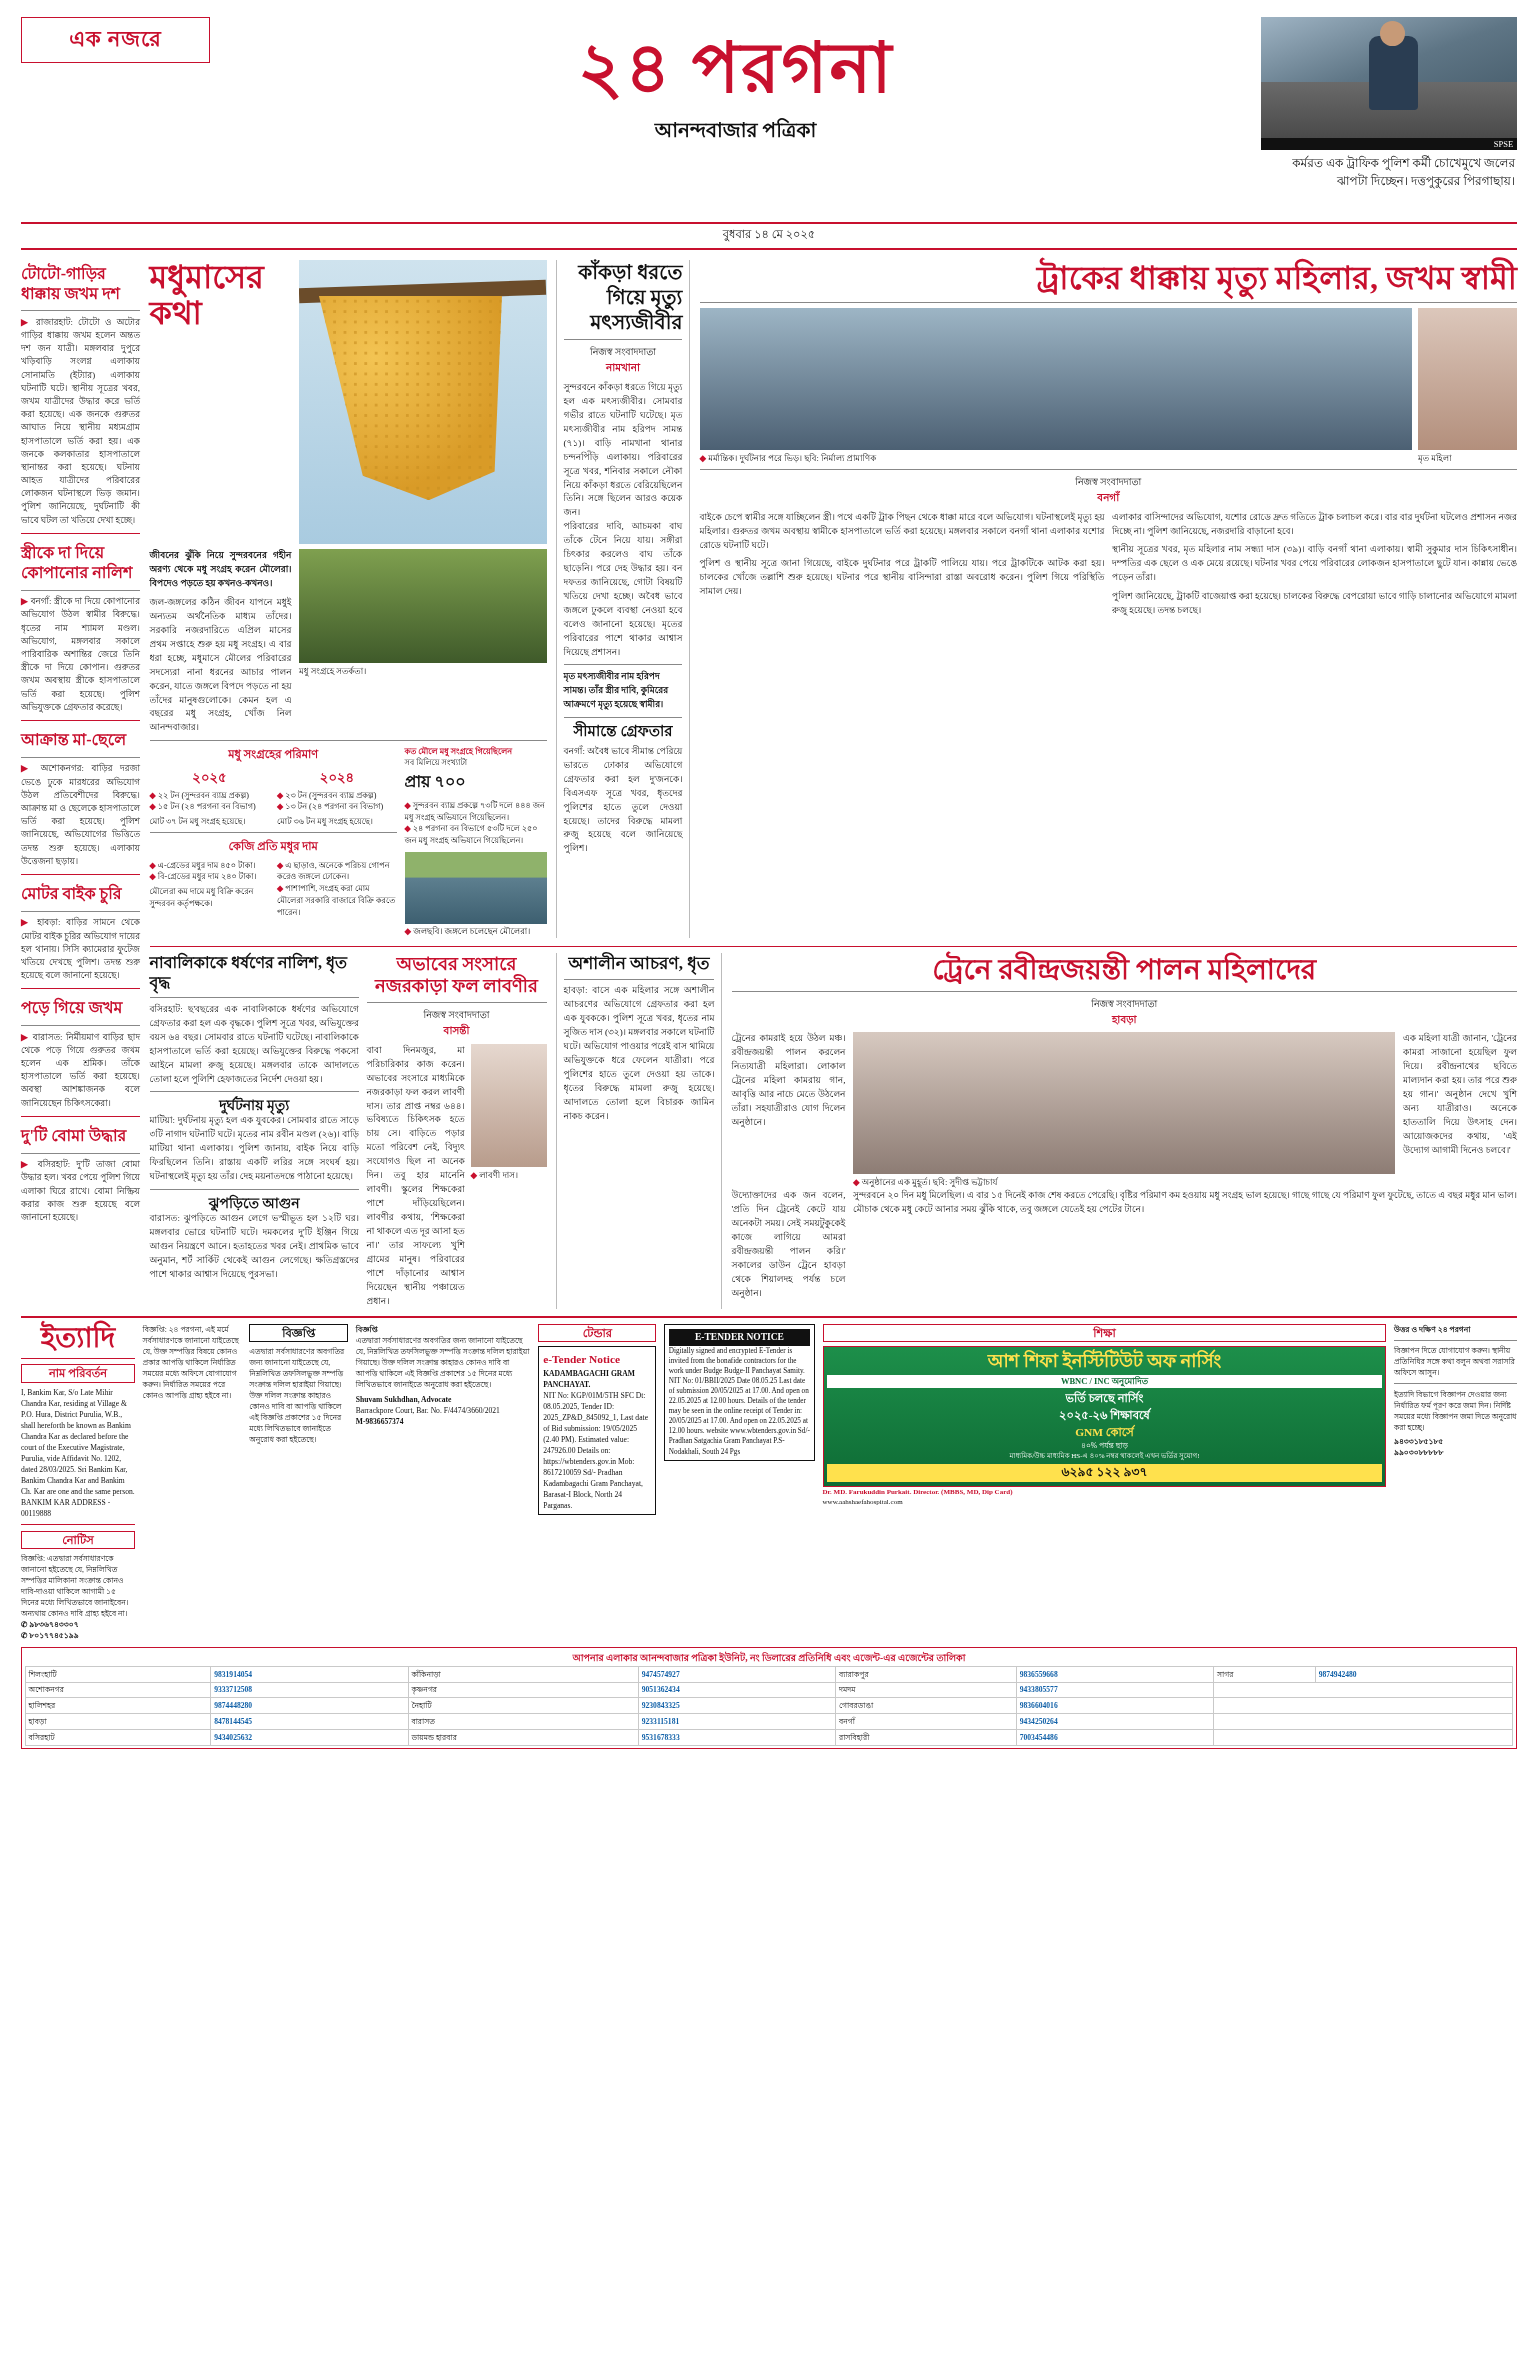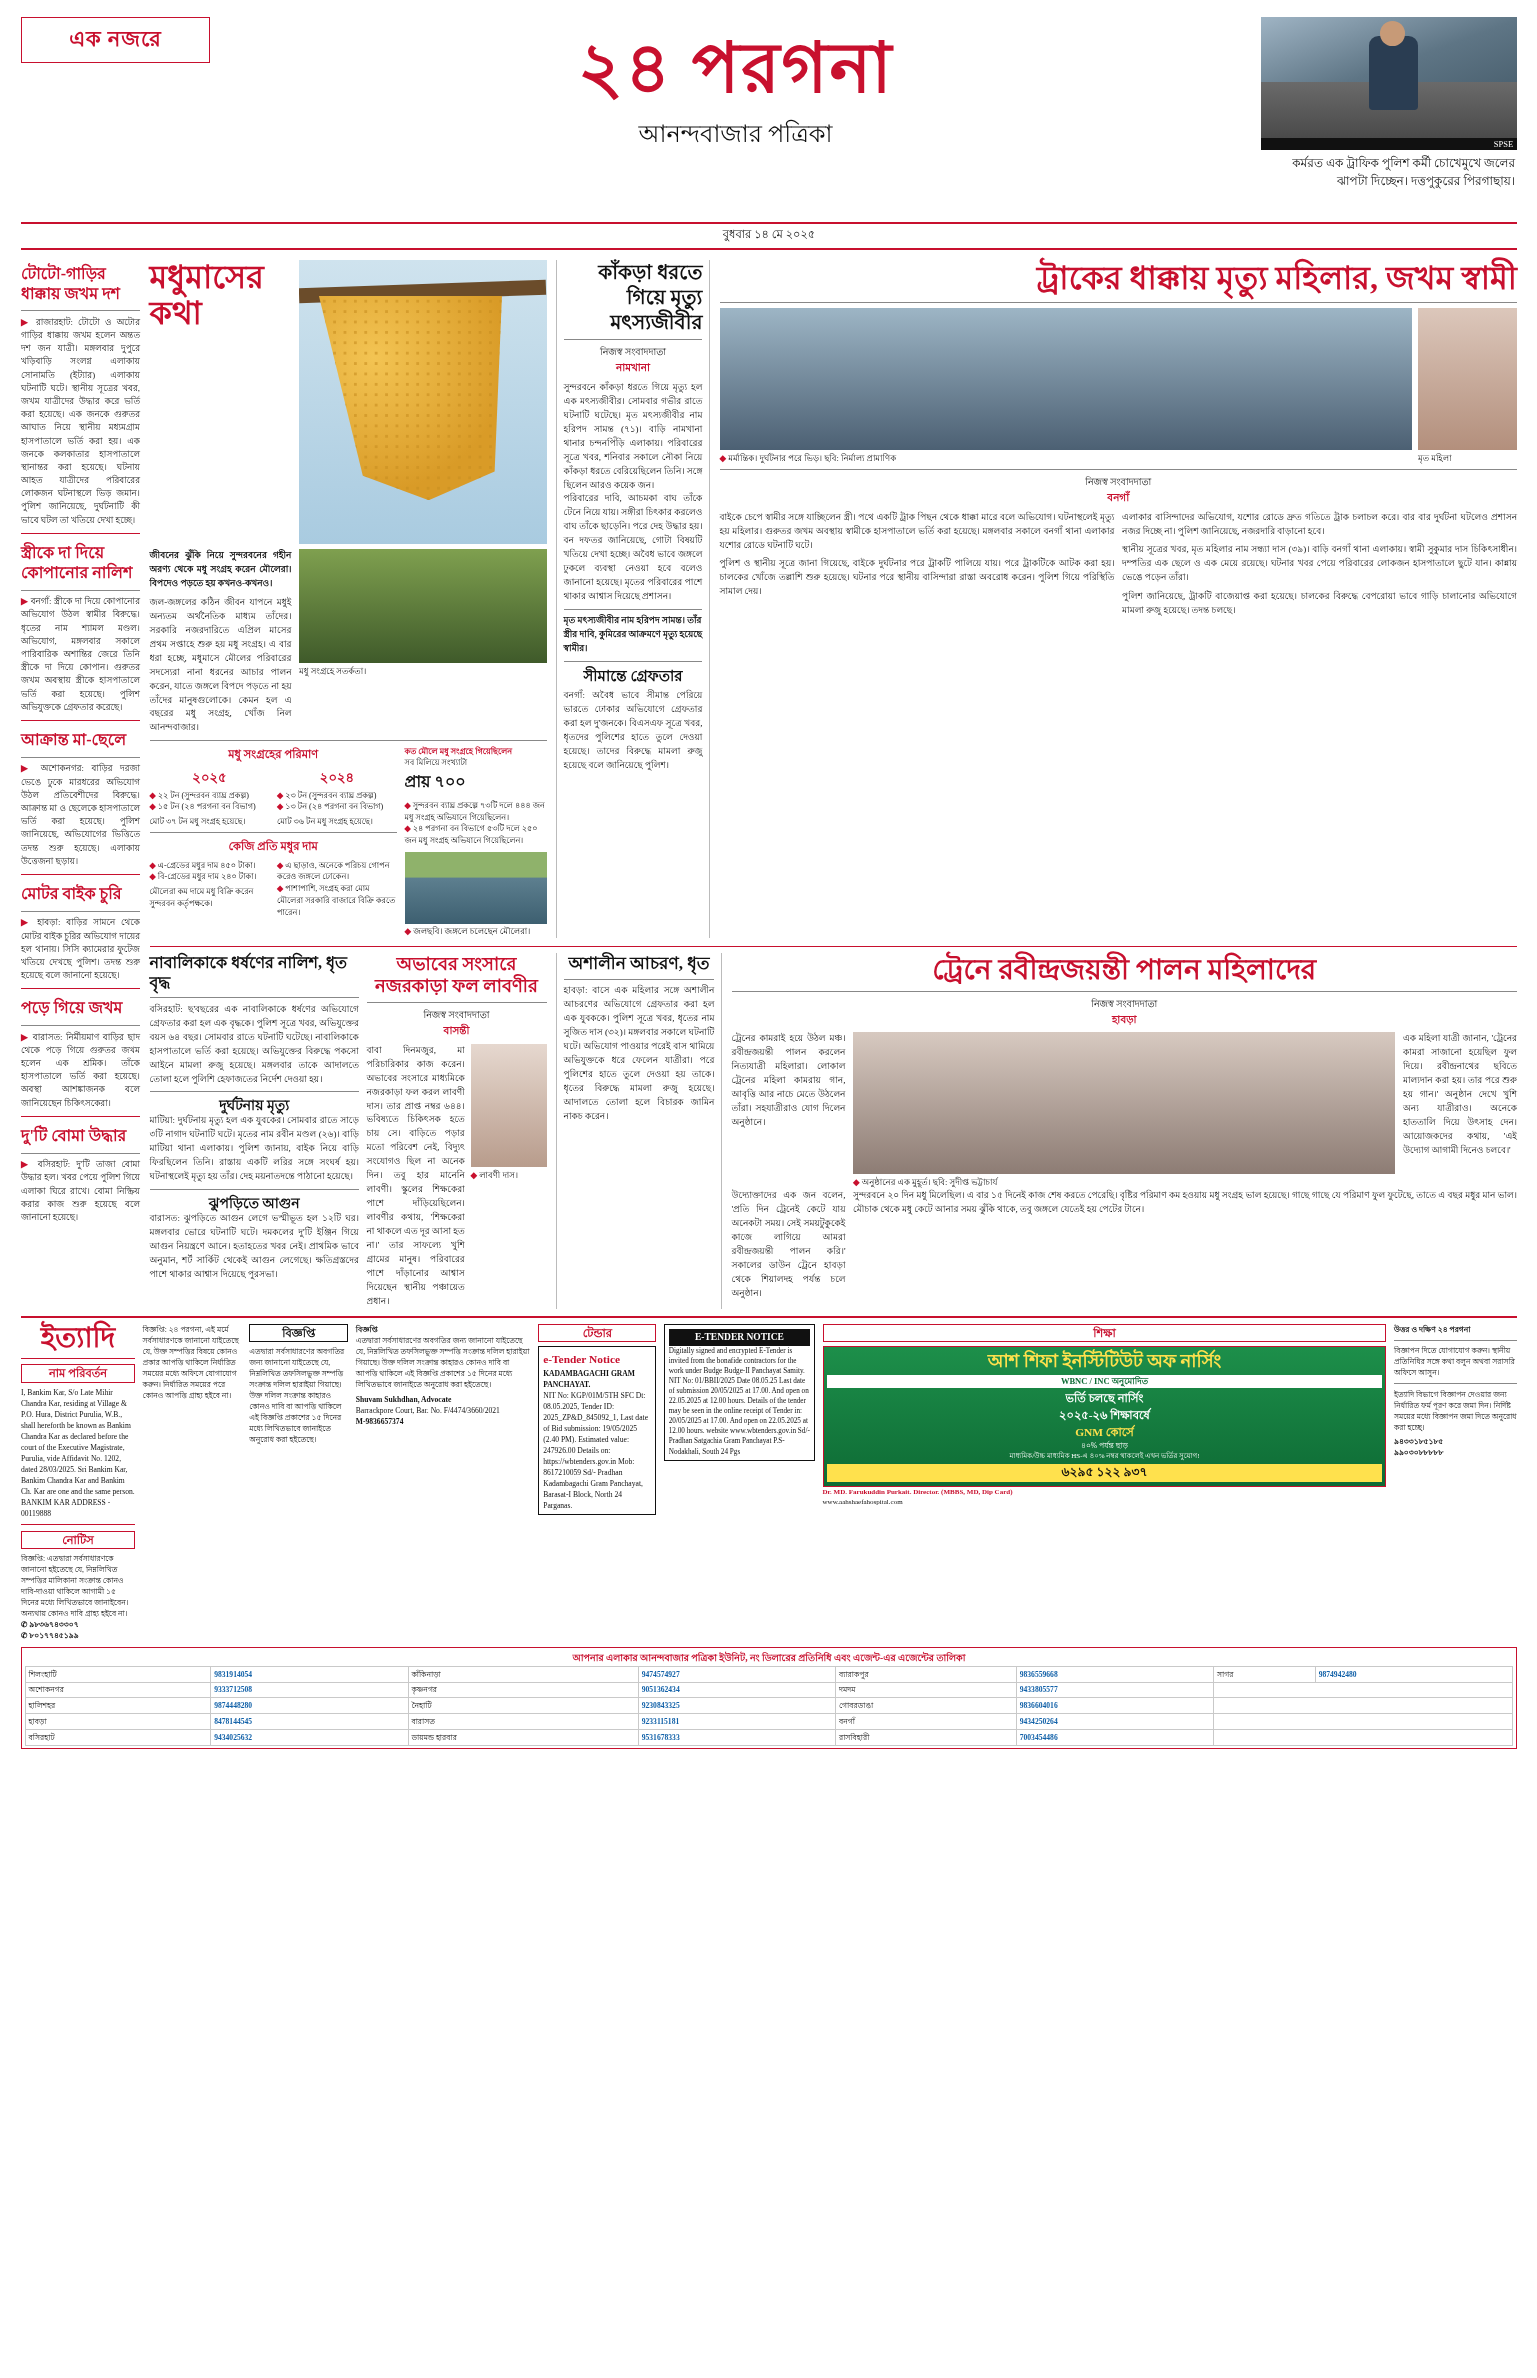--- a/index.html
+++ b/index.html
@@ -22,21 +22,21 @@
   .mast-right { width: 256px; }
 
   .nutshell-head {
     border:1.9px solid #c8102e; color:#c8102e; font-weight:bold;
     text-align:center; font-size:21px; padding:4.7px 0; letter-spacing:0.9px;
   }
   .paper-title {
     color:#c8102e; font-size:70px; font-weight:bold; line-height:1;
     letter-spacing:1.9px; font-family:"Liberation Serif", serif;
   }
-  .paper-sub { color:#111; font-size:24px; font-weight:normal; margin-top:11.4px; }
+  .paper-sub { color:#111; font-size:20px; font-weight:bold; margin-top:11.4px; }
   .mast-photo {
     width:100%; height:121px; background:linear-gradient(160deg,#9fb4c4,#5e7585 45%,#3d5260);
     position:relative; overflow:hidden;
   }
   .mast-photo .road { position:absolute; left:0; right:0; bottom:0; height:46%;
     background:linear-gradient(#6a6a6a,#4a4a4a); }
   .mast-photo .cop { position:absolute; left:42%; top:16%; width:49px; height:74px;
     background:#2a3d52; border-radius:9.5px 9.5px 3.8px 3.8px; }
   .mast-photo .cop:after { content:""; position:absolute; left:11.4px; top:-15px; width:24.6px;height:24.6px;
     border-radius:50%; background:#c79a77; }
@@ -274,21 +274,21 @@
               <div class="sm" style="margin-top:3.8px;">
                 <div><span class="bullet">◆</span> <span>সুন্দরবন ব্যাঘ্র প্রকল্পে ৭৩টি দলে ৪৪৪ জন মধু সংগ্রহ অভিযানে গিয়েছিলেন।</span></div>
                 <div><span class="bullet">◆</span> <span>২৪ পরগনা বন বিভাগে ৫৩টি দলে ২৫০ জন মধু সংগ্রহ অভিযানে গিয়েছিলেন।</span></div>
               </div>
               <div class="photo ph-river" style="height:72px; margin-top:4.7px;"></div>
               <div class="cap"><span class="red">◆</span> <span>জলছবি। জঙ্গলে চলেছেন মৌলেরা।</span></div>
             </div>
           </div>
         </div>
 
-        <div style="width:154px; border-left:0.9px solid #bbb; border-right:0.9px solid #bbb; padding:0 6.6px;">
+        <div style="width:134px; border-left:0.9px solid #bbb; border-right:0.9px solid #bbb; padding:0 6.6px;">
           <div class="mid-head">কাঁকড়া ধরতে গিয়ে মৃত্যু মৎস্যজীবীর</div>
           <div class="hr-thin"></div>
           <div class="byline">নিজস্ব সংবাদদাতা</div>
           <div class="kicker">নামখানা</div>
           <div class="body-text" style="margin-top:3.8px;">সুন্দরবনে কাঁকড়া ধরতে গিয়ে মৃত্যু হল এক মৎস্যজীবীর। সোমবার গভীর রাতে ঘটনাটি ঘটেছে। মৃত মৎস্যজীবীর নাম হরিপদ সামন্ত (৭১)। বাড়ি নামখানা থানার চন্দনপিঁড়ি এলাকায়। পরিবারের সূত্রে খবর, শনিবার সকালে নৌকা নিয়ে কাঁকড়া ধরতে বেরিয়েছিলেন তিনি। সঙ্গে ছিলেন আরও কয়েক জন।</div>
           <div class="body-text">পরিবারের দাবি, আচমকা বাঘ তাঁকে টেনে নিয়ে যায়। সঙ্গীরা চিৎকার করলেও বাঘ তাঁকে ছাড়েনি। পরে দেহ উদ্ধার হয়। বন দফতর জানিয়েছে, গোটা বিষয়টি খতিয়ে দেখা হচ্ছে। অবৈধ ভাবে জঙ্গলে ঢুকলে ব্যবস্থা নেওয়া হবে বলেও জানানো হয়েছে। মৃতের পরিবারের পাশে থাকার আশ্বাস দিয়েছে প্রশাসন।</div>
           <div class="hr-thin"></div>
           <div class="body-text b center-small">মৃত মৎস্যজীবীর নাম হরিপদ সামন্ত। তাঁর স্ত্রীর দাবি, কুমিরের আক্রমণে মৃত্যু হয়েছে স্বামীর।</div>
           <div class="hr-thin"></div>
           <div class="sec-head" style="font-size:15px;">সীমান্তে গ্রেফতার</div>

